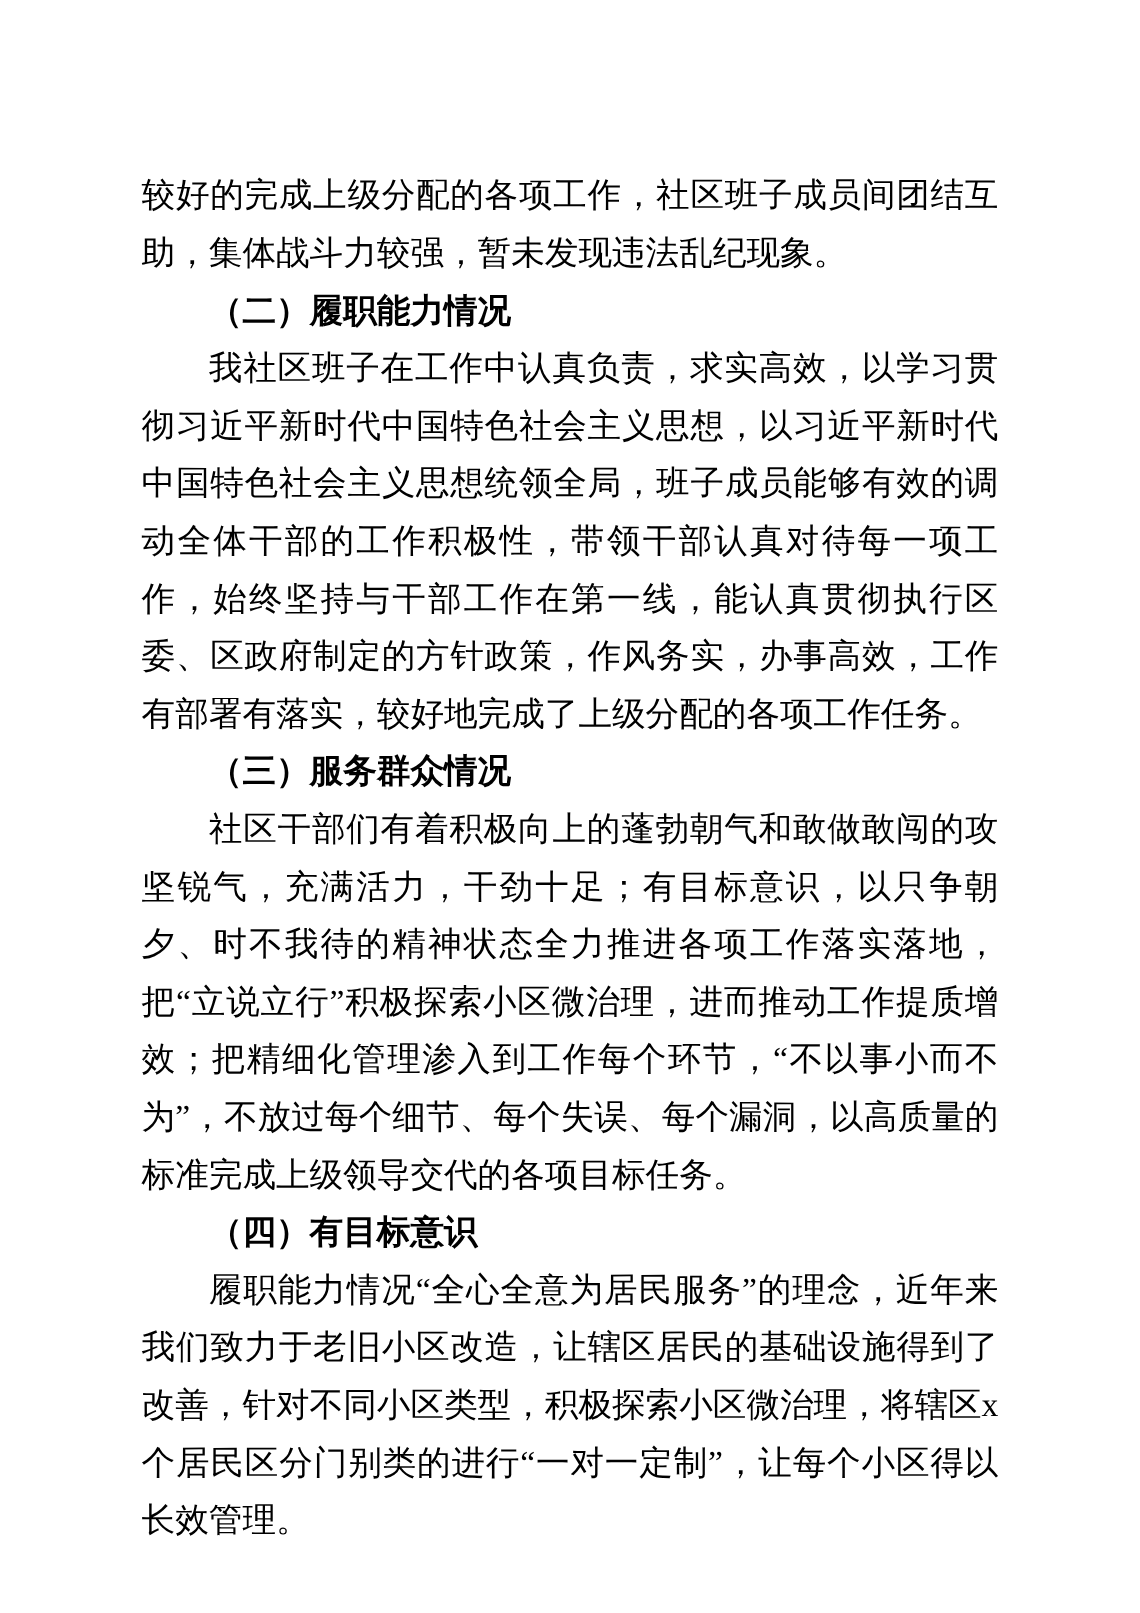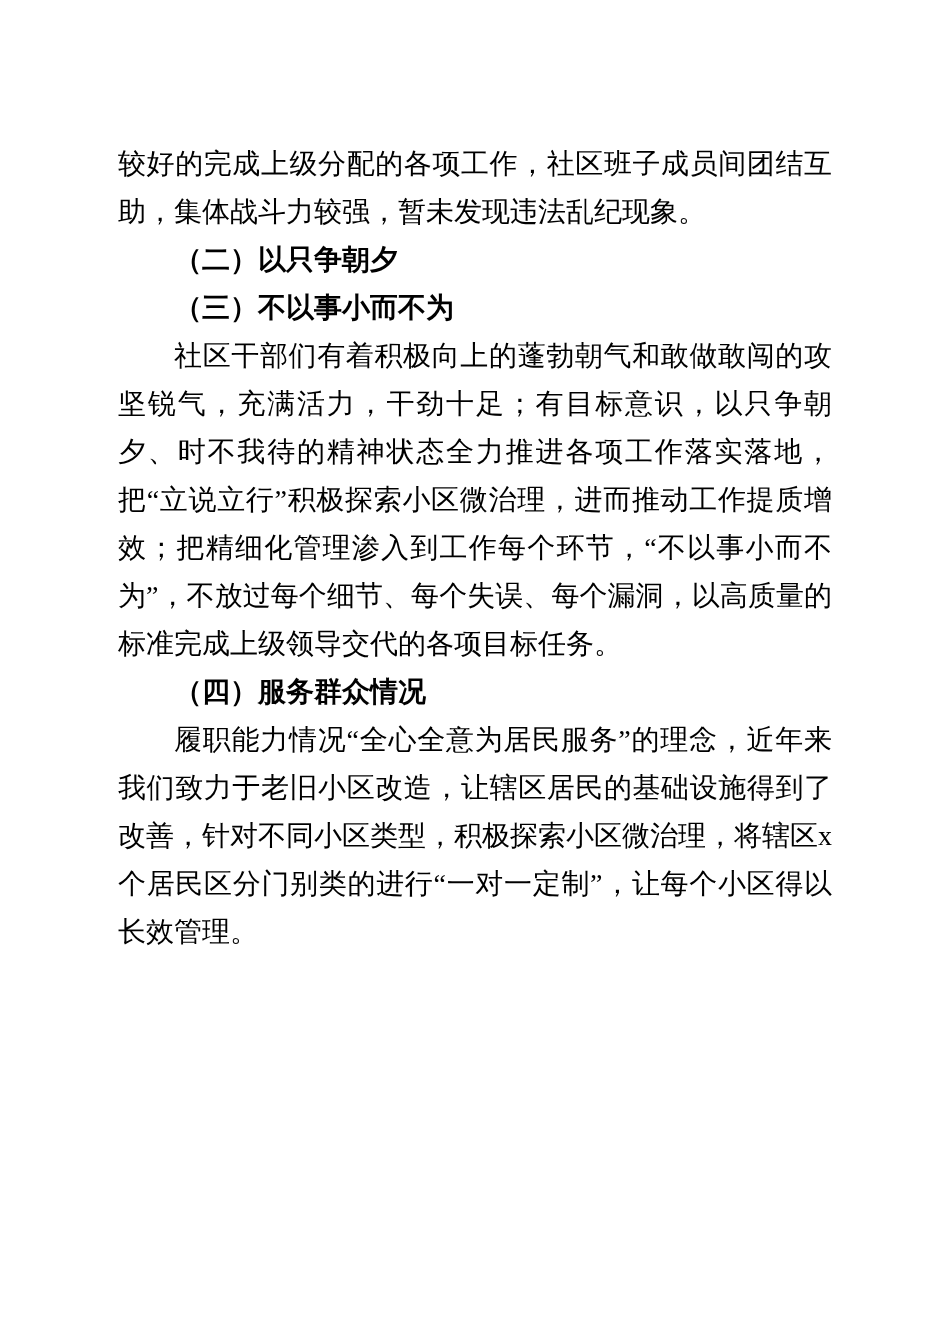--- a/index.html
+++ b/index.html
@@ -30,19 +30,20 @@
     font-weight: bold;
     text-indent: 2em;
   }
 </style>
 </head>
 <body>
 
 <div class="page">
   <div class="content">
     <p class="body no-indent">较好的完成上级分配的各项工作，社区班子成员间团结互助，集体战斗力较强，暂未发现违法乱纪现象。</p>
-    <p class="heading">（二）以只争朝夕</p>
-    <p class="heading">（三）不以事小而不为</p>
+    <p class="heading">（二）履职能力情况</p>
+    <p class="body">我社区班子在工作中认真负责，求实高效，以学习贯彻习近平新时代中国特色社会主义思想，以习近平新时代中国特色社会主义思想统领全局，班子成员能够有效的调动全体干部的工作积极性，带领干部认真对待每一项工作，始终坚持与干部工作在第一线，能认真贯彻执行区委、区政府制定的方针政策，作风务实，办事高效，工作有部署有落实，较好地完成了上级分配的各项工作任务。</p>
+    <p class="heading">（三）服务群众情况</p>
     <p class="body">社区干部们有着积极向上的蓬勃朝气和敢做敢闯的攻坚锐气，充满活力，干劲十足；有目标意识，以只争朝夕、时不我待的精神状态全力推进各项工作落实落地，把“立说立行”积极探索小区微治理，进而推动工作提质增效；把精细化管理渗入到工作每个环节，“不以事小而不为”，不放过每个细节、每个失误、每个漏洞，以高质量的标准完成上级领导交代的各项目标任务。</p>
-    <p class="heading">（四）服务群众情况</p>
+    <p class="heading">（四）有目标意识</p>
     <p class="body">履职能力情况“全心全意为居民服务”的理念，近年来我们致力于老旧小区改造，让辖区居民的基础设施得到了改善，针对不同小区类型，积极探索小区微治理，将辖区x个居民区分门别类的进行“一对一定制”，让每个小区得以长效管理。</p>
   </div>
 </div>
 
 </body></html>

